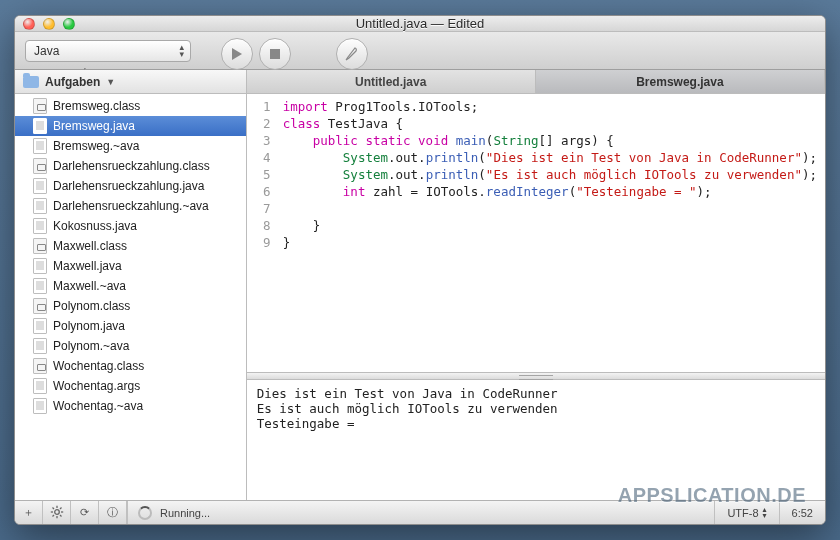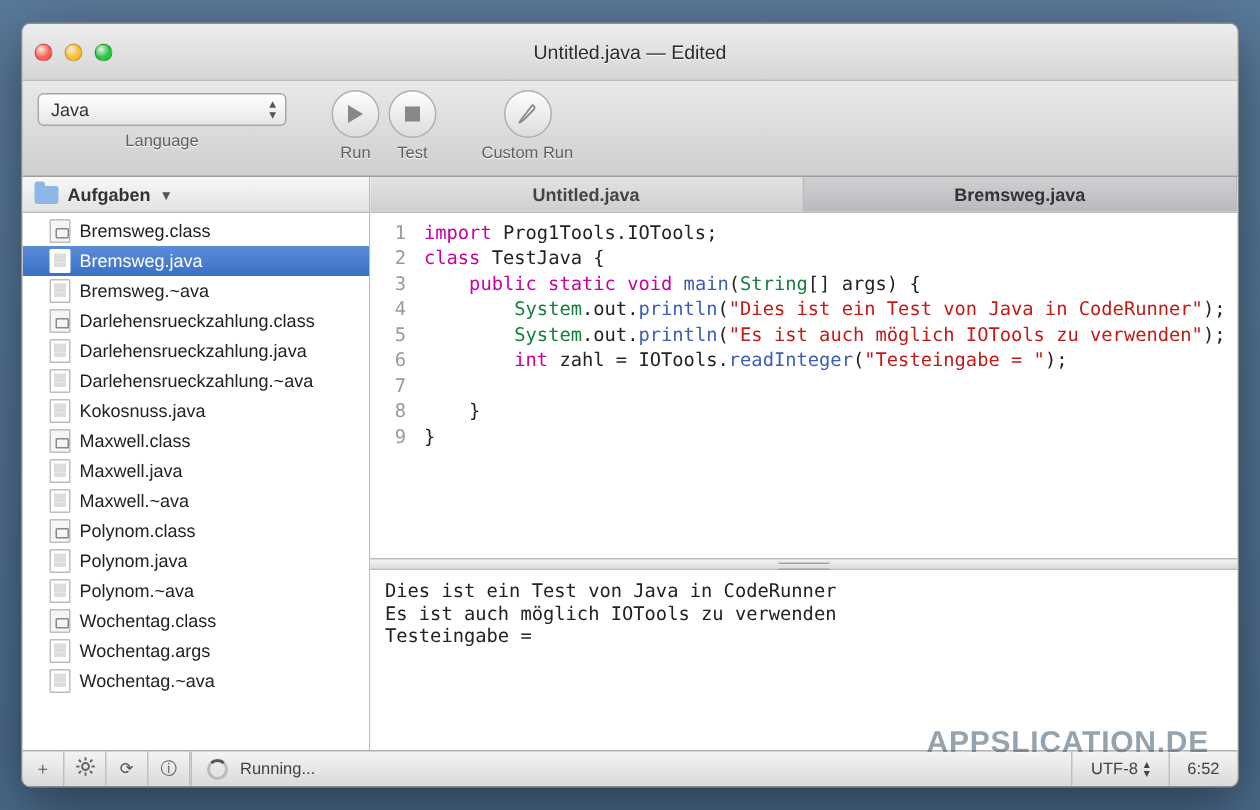--- a/index.html
+++ b/index.html
@@ -18,40 +18,40 @@
     background: #e8e8e8;
     border-radius: 6px;
     box-shadow: 0 12px 40px rgba(0,0,0,0.45);
     display: flex;
     flex-direction: column;
     overflow: hidden;
     border: 1px solid #8d8d8d;
   }
   
   .titlebar {
-    height: 38px;
+    height: 16px;
     background: linear-gradient(#ededed, #d6d6d6);
     border-bottom: 1px solid #bcbcbc;
     display: flex;
     align-items: center;
     position: relative;
   }
   .traffic { display:flex; gap:8px; margin-left:8px; }
   .tlight { width:12px; height:12px; border-radius:50%; border:1px solid rgba(0,0,0,0.18); }
   .tl-close  { background: radial-gradient(circle at 35% 30%, #fff6, #ff5f57 55%); }
   .tl-min    { background: radial-gradient(circle at 35% 30%, #fff6, #ffbd2e 55%); }
   .tl-zoom   { background: radial-gradient(circle at 35% 30%, #fff6, #28c940 55%); }
   .title {
     position:absolute; left:0; right:0; text-align:center;
     font-size:13px; color:#2b2b2b;
     text-shadow:0 1px 0 #fff;
   }
   
   .toolbar {
-    height: 64px;
+    height: 38px;
     background: linear-gradient(#e9e9e9, #cfcfcf);
     border-bottom:1px solid #9e9e9e;
     display:flex; align-items:flex-start;
     padding: 4px 10px 0 10px;
     gap: 6px;
   }
   .tgroup { display:flex; flex-direction:column; align-items:center; }
   .lang-select {
     width: 166px; height: 22px;
     background: linear-gradient(#fff,#e6e6e6);

